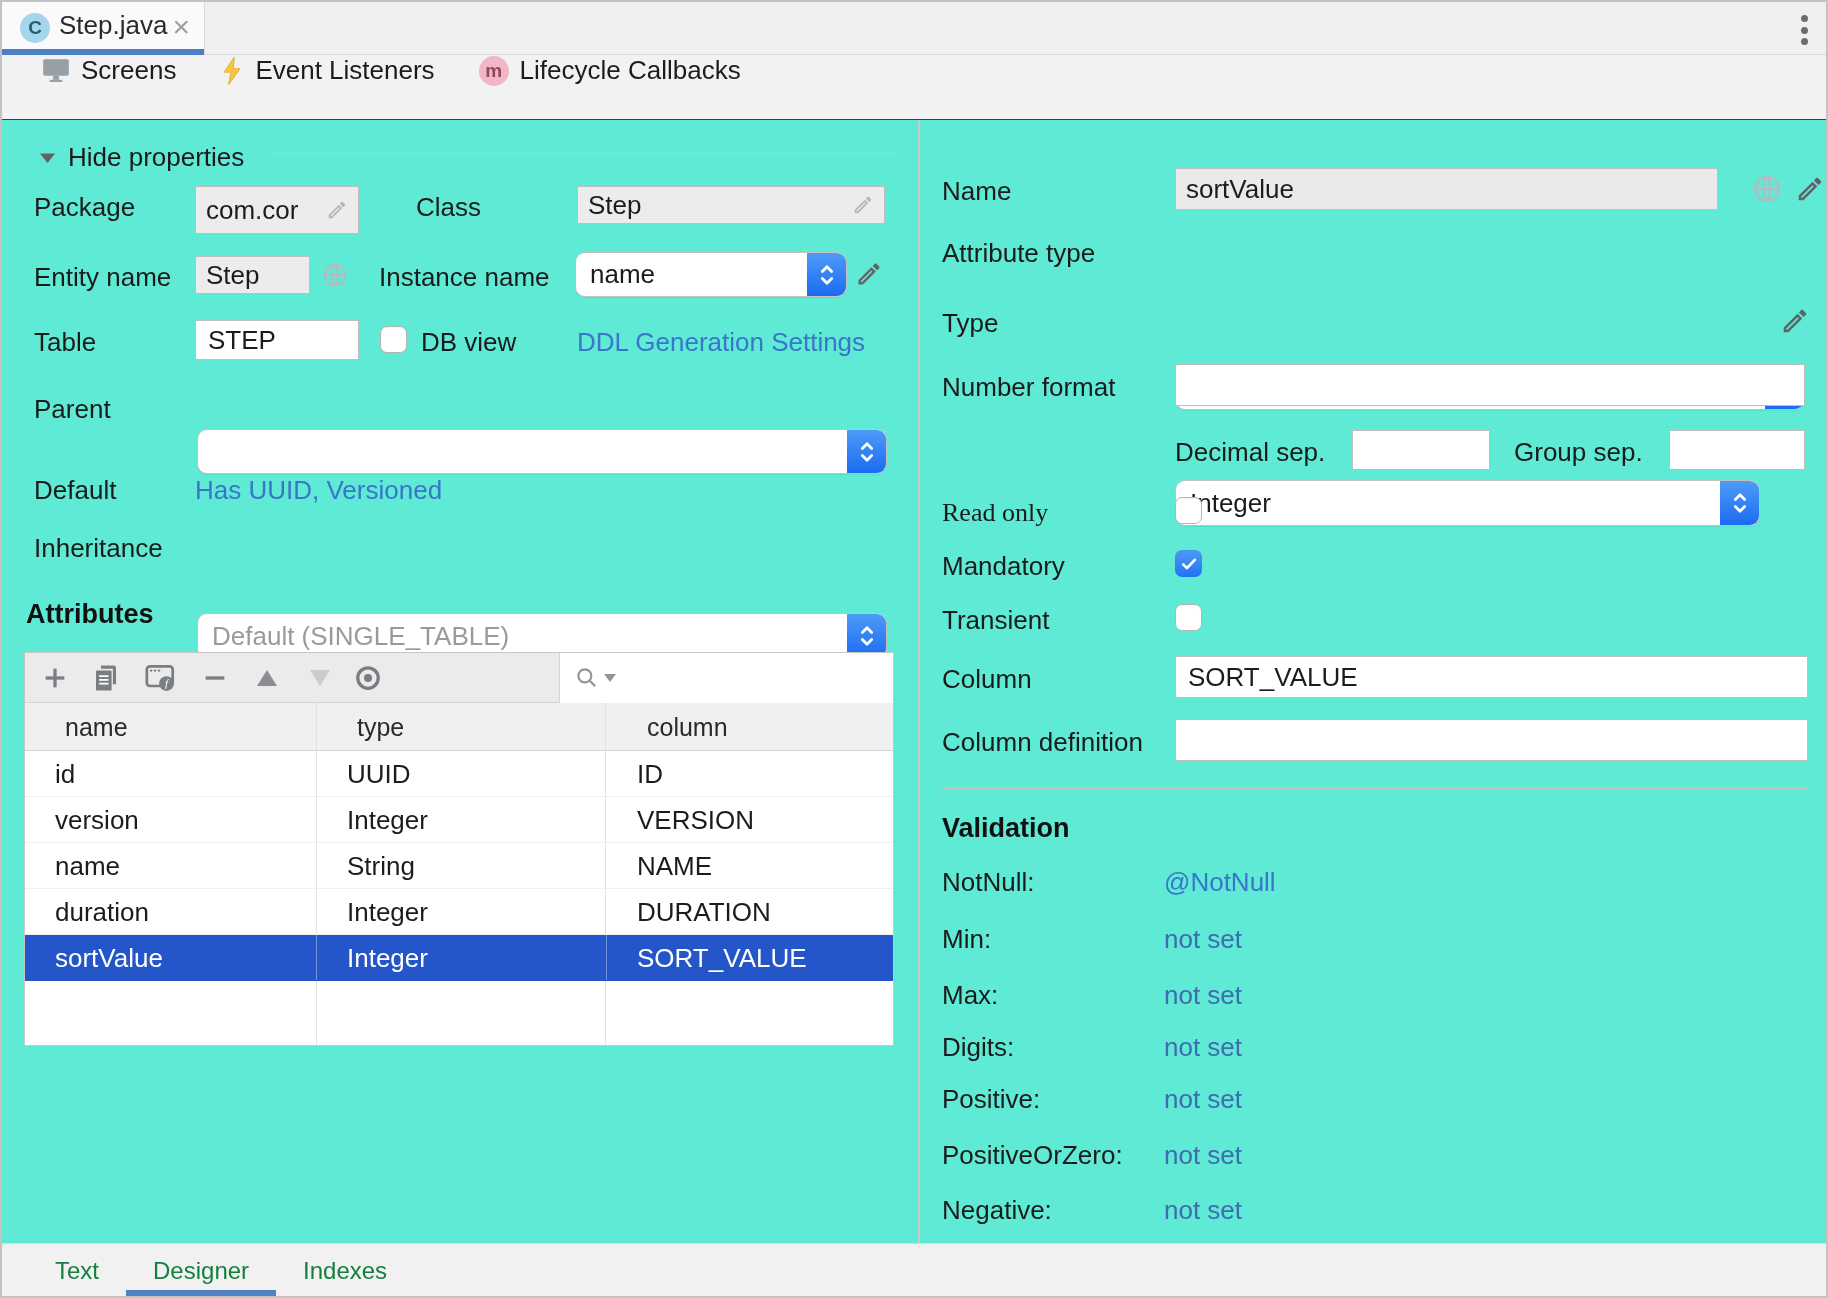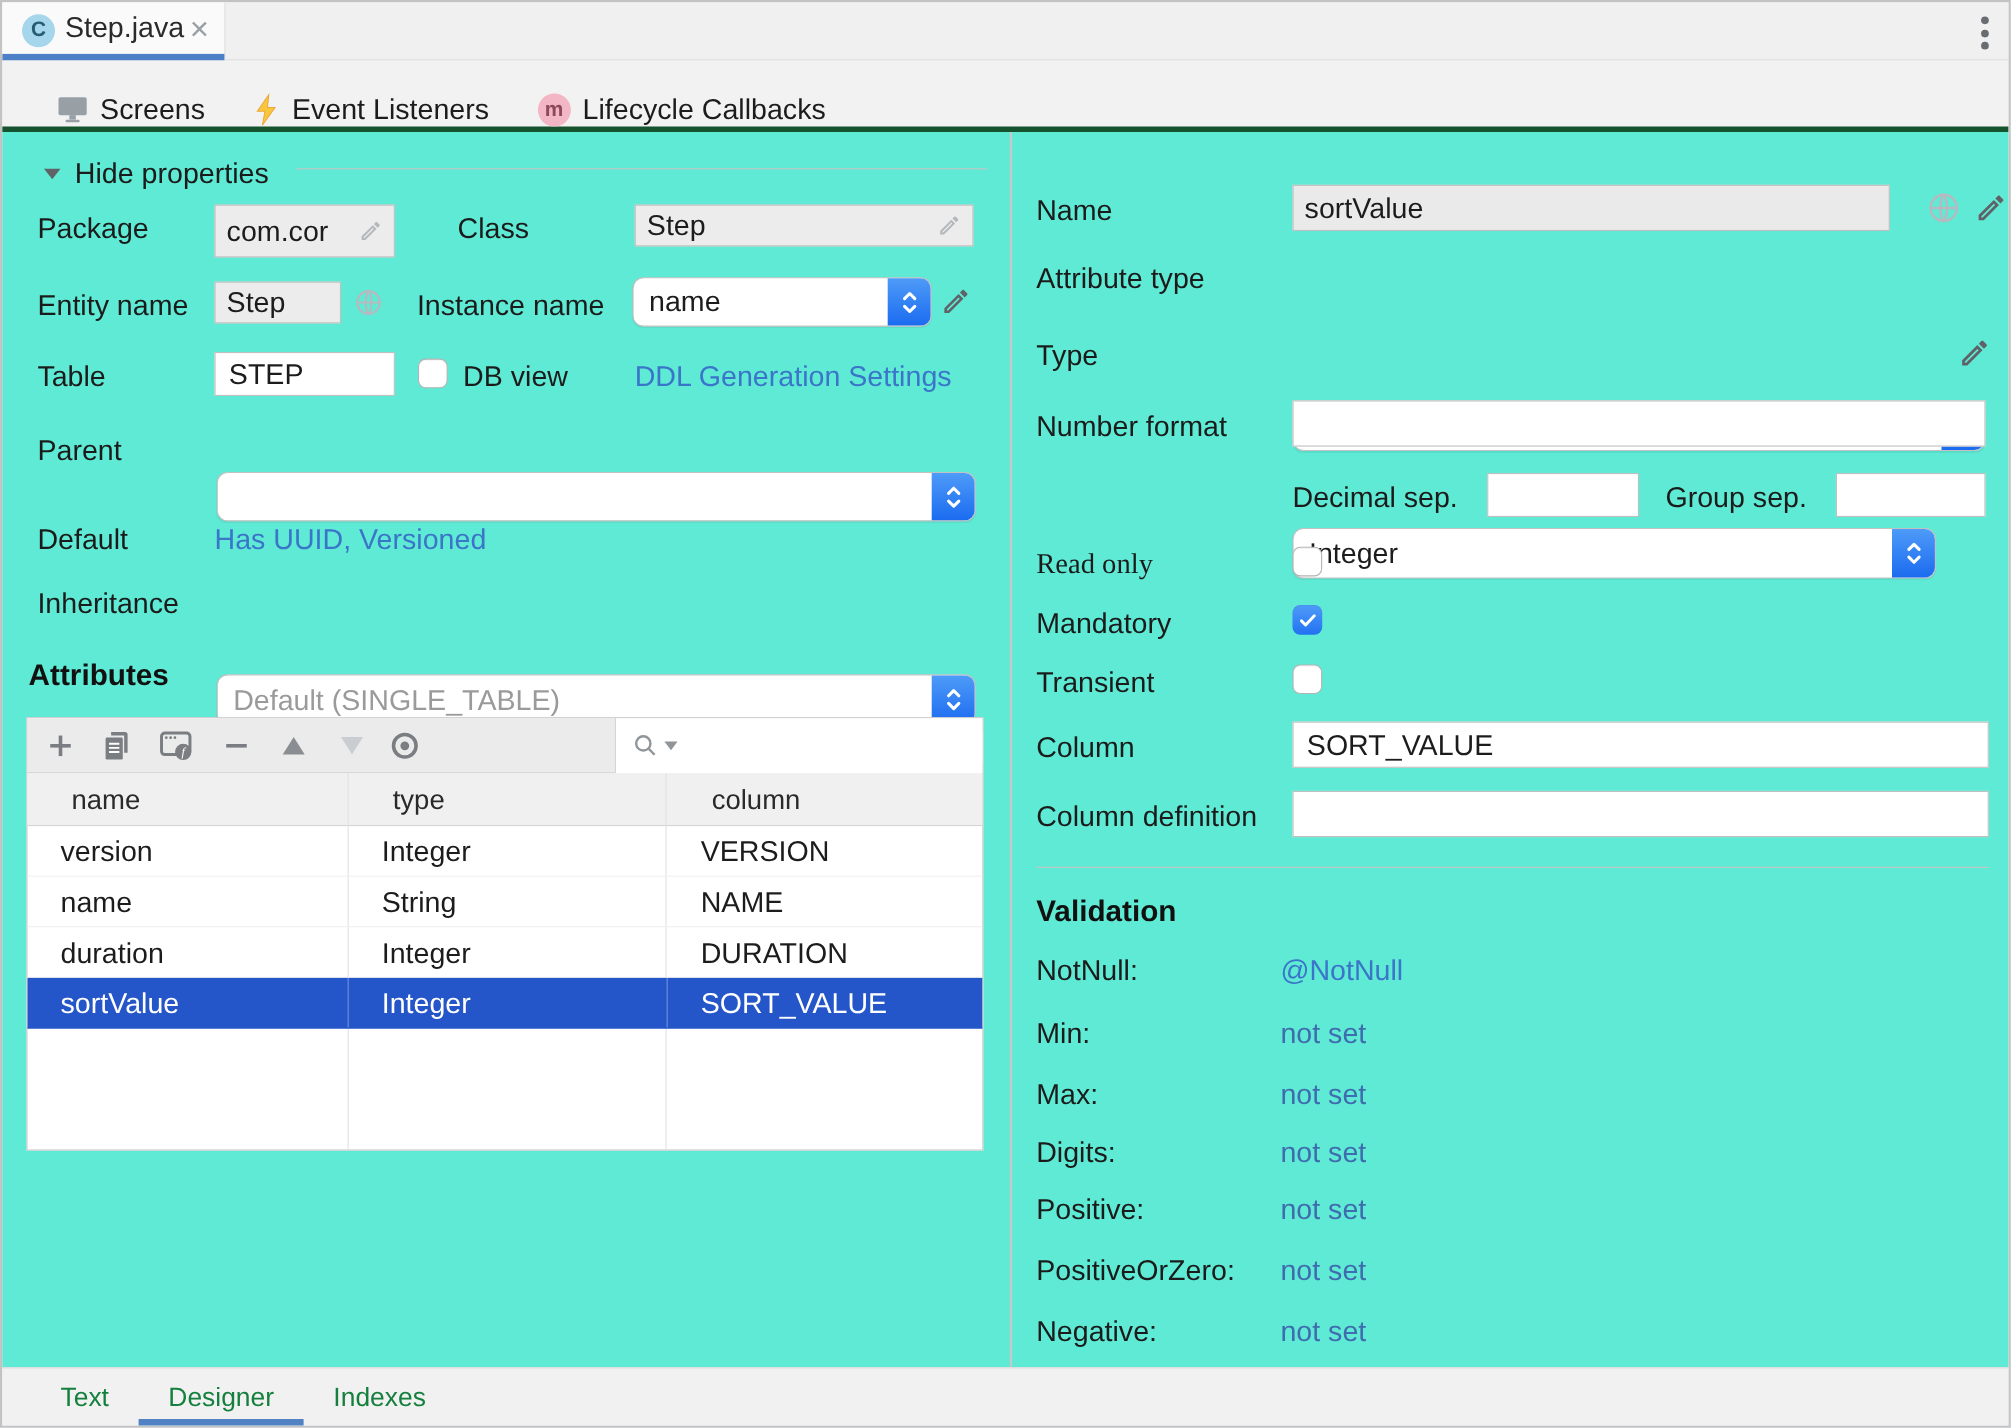--- a/index.html
+++ b/index.html
@@ -11,21 +11,21 @@
   .tabbar { position:absolute; left:0; top:0; width:100%; height:53px; background:#f0f0f0; border-bottom:1px solid #d9d9d9; }
   .tab { position:absolute; left:0; top:0; width:203px; height:53px; background:#fafafa; border-right:1px solid #dcdcdc; }
   .tab-underline { position:absolute; left:0; bottom:0; width:100%; height:6px; background:#4d80c6; }
   .class-badge { position:absolute; left:18px; top:11px; width:30px; height:30px; border-radius:50%; background:#a6d6eb; color:#275d74; font-size:19px; font-weight:600; display:flex; align-items:center; justify-content:center; }
   .tab-label { position:absolute; left:57px; top:0; height:47px; display:flex; align-items:center; font-size:26px; color:#2a2a2a; }
   .tab-close { position:absolute; right:14px; top:1px; height:47px; display:flex; align-items:center; font-size:30px; color:#9ba0a5; }
   .kebab { position:absolute; right:12px; top:10px; width:20px; height:36px; display:flex; flex-direction:column; justify-content:space-between; align-items:center; padding:3px 0; }
   .kebab i { width:7px; height:7px; border-radius:50%; background:#696d71; }
 
   
-  .toolbar { position:absolute; left:0; top:53px; width:100%; height:65px; background:#f2f2f2; border-bottom:5px solid #14532d; display:flex; align-items:flex-end; padding-left:50px; }
+  .toolbar { position:absolute; left:0; top:53px; width:100%; height:65px; background:#f2f2f2; border-bottom:1px solid #14532d; display:flex; align-items:flex-start; padding-left:40px; }
   .tb-item { display:flex; align-items:center; margin-right:44px; font-size:26px; color:#1c1c1c; }
   .tb-item .ic { margin-right:11px; display:flex; align-items:center; }
   .m-badge { width:30px; height:30px; border-radius:50%; background:#f2b6c5; color:#8d4a5b; font-size:19px; font-weight:600; display:flex; align-items:center; justify-content:center; }
 
   
   .main { position:absolute; left:0; top:118px; width:100%; height:1123px; background:#5eead4; }
   .vdivider { position:absolute; left:916px; top:0; width:2px; height:100%; background:#c9c9c9; }
   .abs { position:absolute; }
   .lbl { font-size:26px; color:#1b1b1b; white-space:nowrap; }
   .vcenter { display:flex; align-items:center; }
@@ -257,20 +257,25 @@
         </div>
       </div>
       <div class="attr-head">
         <span style="left:40px;">name</span>
         <span style="left:332px;">type</span>
         <span style="left:622px;">column</span>
       </div>
       <div class="colsep" style="left:291px;"></div>
       <div class="colsep" style="left:580px;"></div>
       <div class="attr-body" id="attr-body">
+  <div class="arow">
+    <span class="c c1">id</span>
+    <span class="c c2">UUID</span>
+    <span class="c c3">ID</span>
+  </div>
 
   <div class="arow">
     <span class="c c1">version</span>
     <span class="c c2">Integer</span>
     <span class="c c3">VERSION</span>
   </div>
 
   <div class="arow">
     <span class="c c1">name</span>
     <span class="c c2">String</span>

